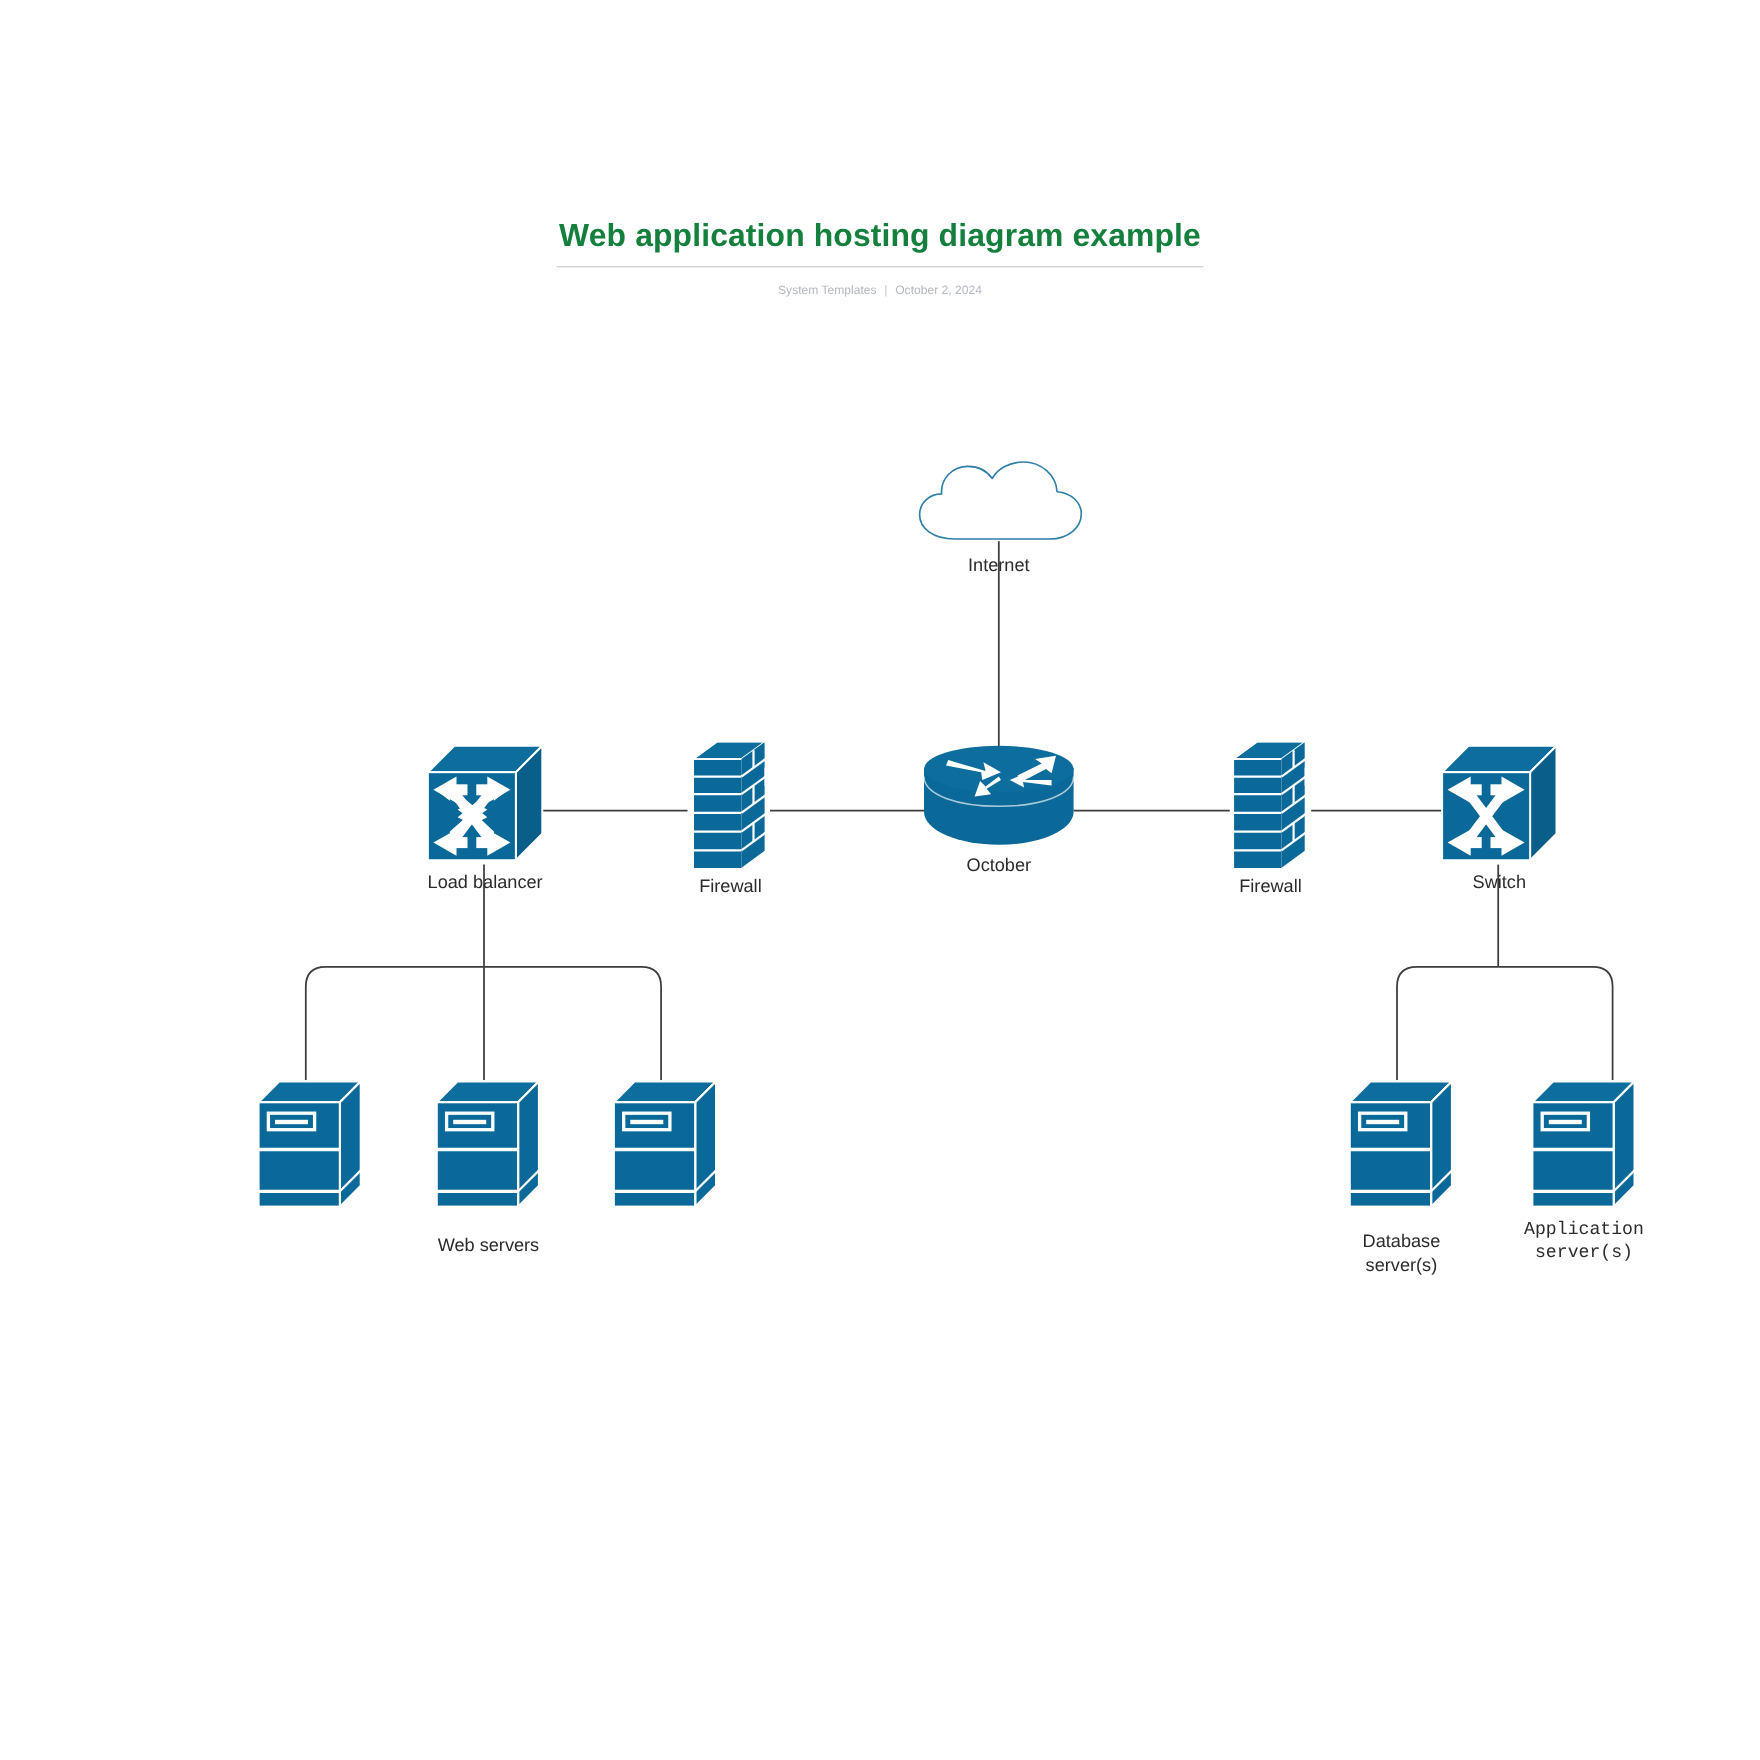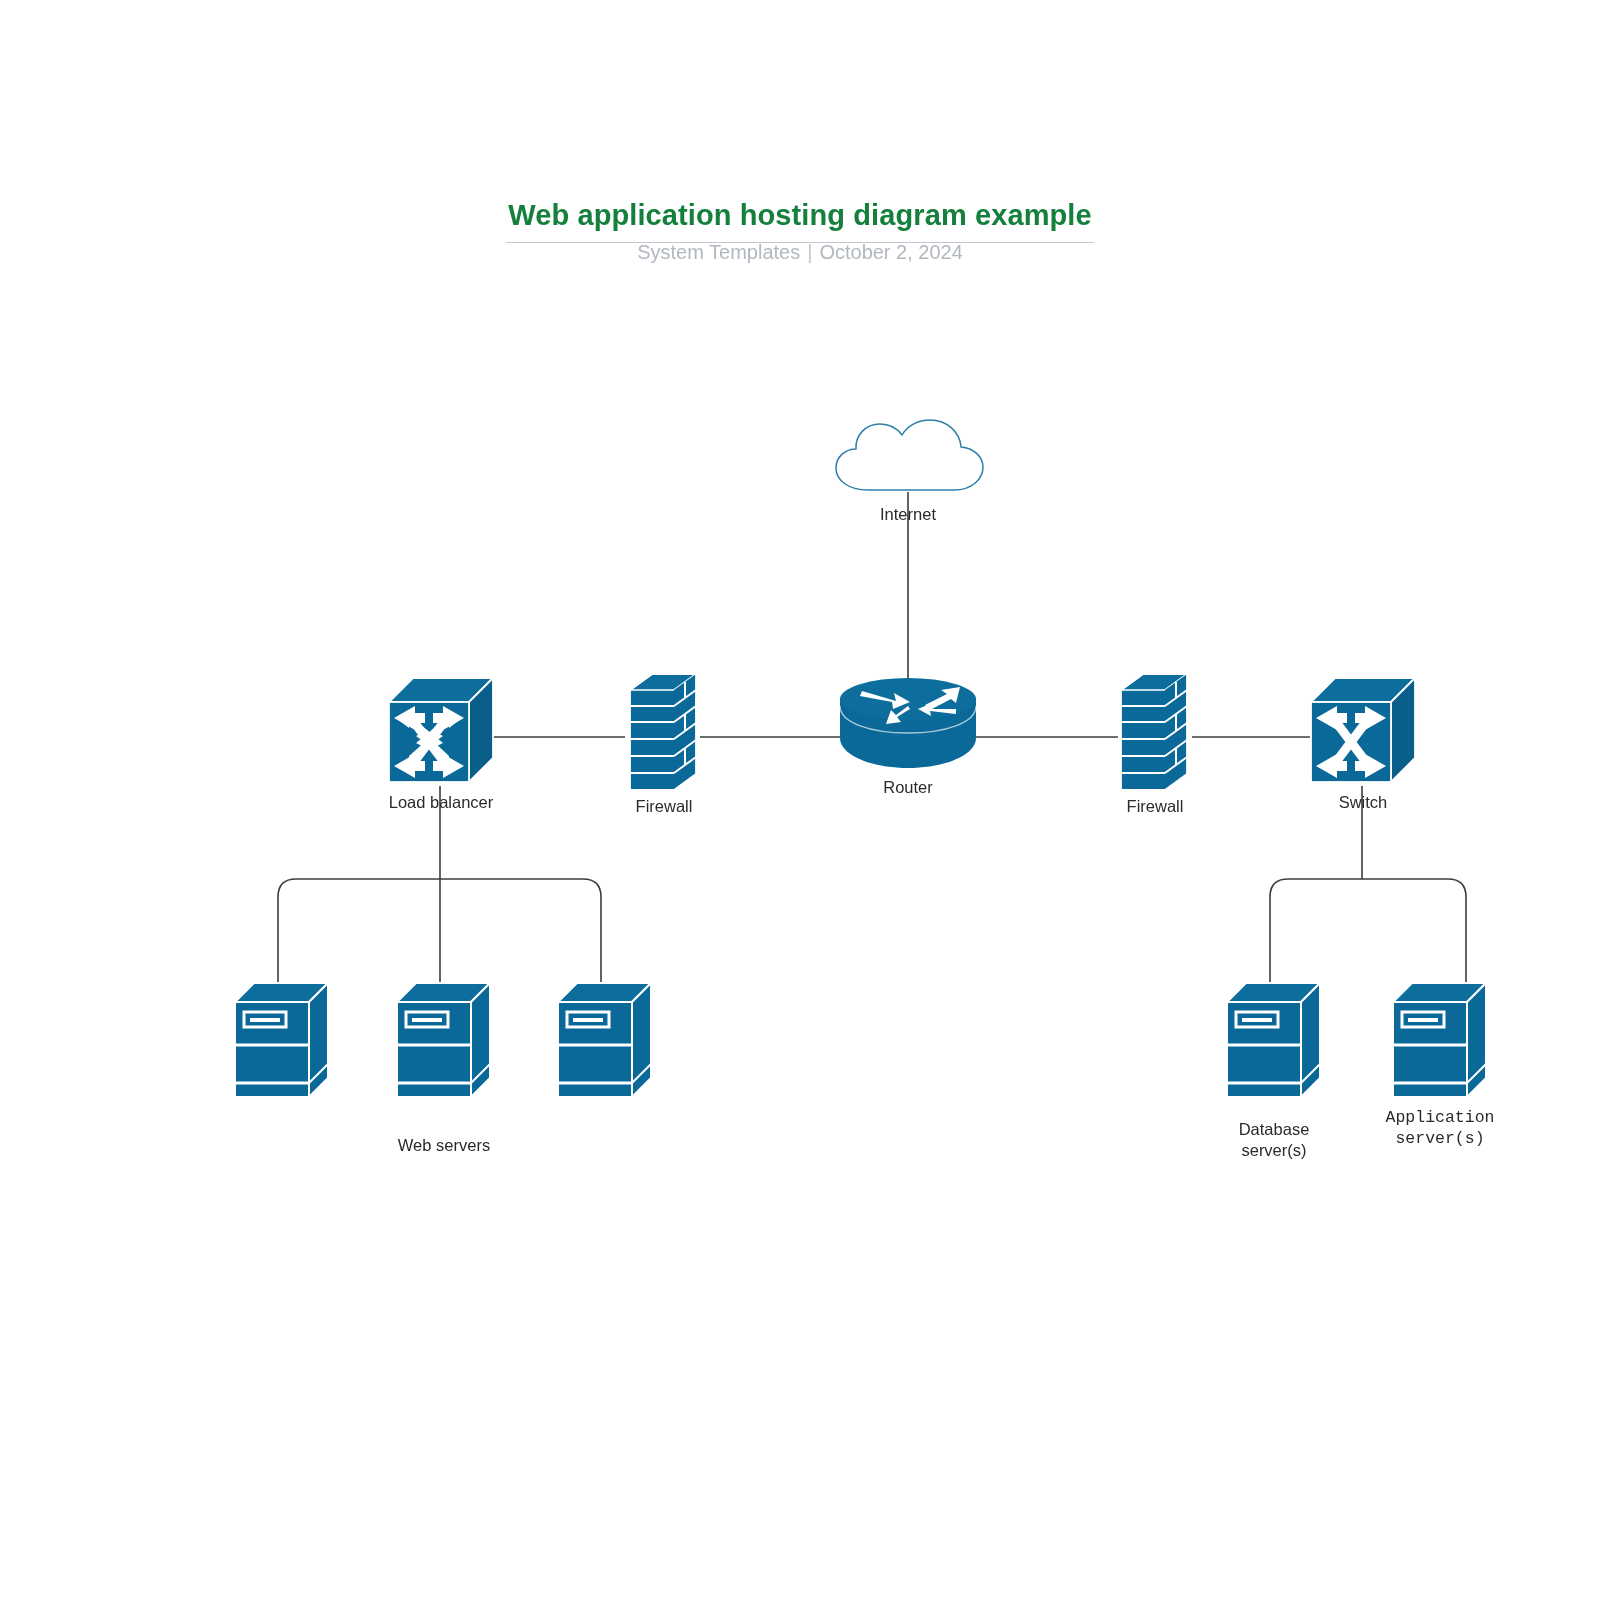--- a/index.html
+++ b/index.html
@@ -32,21 +32,22 @@
     margin: 0;
     padding: 0 0 8px 0;
   }
   #title-rule {
     width: 588px;
     height: 1px;
     background: #c3c7ce;
     margin: 0 auto 0 auto;
   }
   #subtitle {
-    font-size: 20px;
+    margin-top: 12px;
+    font-size: 11px;
     color: #b2b7c0;
     line-height: 18px;
   }
   #subtitle .sep {
     padding: 0 7px;
     color: #c3c7ce;
   }
 
   
   #canvas {
@@ -149,21 +150,21 @@
           <path d="M24,15 L58,25 L56,17 L72,26 L55,33 L54,26 L22,20 Z"></path>
 
           <path d="M87,29 L109,18 L103,14 L122,11 L118,27 L113,23 L92,34 Z"></path>
 
           <path d="M70,30 L58,39 L53,34 L48,48 L63,46 L59,41 L72,33 Z"></path>
 
           <path d="M118,33 L92,33 L94,27 L80,33 L93,40 L92,35 L118,38 Z"></path>
         </g>
       </svg>
     </div>
-    <div class="cap" style="top:101px;">Router</div>
+    <div class="cap" style="top:101px;">October</div>
   </div>
 
   <div class="node" style="left:628px; top:672px;">
     <div class="art" style="width:72px;height:120px;">
       <svg width="72" height="120" viewBox="0 0 72 120">
 
         <g>
           <rect x="2" y="18" width="44" height="100" fill="#0a6998"></rect>
           <g stroke="#ffffff" stroke-width="2">
             <line x1="2" y1="34" x2="46" y2="34"></line>
@@ -317,21 +318,21 @@
         <path d="M3,24 L22,5 L96,5 L77,24 Z" fill="#0d6e9d" stroke="#ffffff" stroke-width="2" stroke-linejoin="round"></path>
         <path d="M77,24 L96,5 L96,100 L77,119 Z" fill="#0a6998" stroke="#ffffff" stroke-width="2" stroke-linejoin="round"></path>
         <rect x="3" y="24" width="74" height="95" fill="#0a6998" stroke="#ffffff" stroke-width="2"></rect>
         <rect x="12" y="34" width="42" height="15" fill="none" stroke="#ffffff" stroke-width="3"></rect>
         <rect x="18" y="40" width="30" height="4" fill="#ffffff"></rect>
         <line x1="3" y1="67" x2="77" y2="67" stroke="#ffffff" stroke-width="3"></line>
         <line x1="3" y1="105" x2="77" y2="105" stroke="#ffffff" stroke-width="3"></line>
         <line x1="77" y1="105" x2="96" y2="86" stroke="#ffffff" stroke-width="2"></line>
       </svg>
     </div>
-    <div class="cap" style="top:157px;">Web servers</div>
+    <div class="cap" style="top:144px;">Web servers</div>
   </div>
 
   <div class="node" style="left:555px; top:978px;">
     <div class="art" style="width:100px;height:125px;">
       <svg width="100" height="125" viewBox="0 0 100 125">
         <path d="M3,24 L22,5 L96,5 L77,24 Z" fill="#0d6e9d" stroke="#ffffff" stroke-width="2" stroke-linejoin="round"></path>
         <path d="M77,24 L96,5 L96,100 L77,119 Z" fill="#0a6998" stroke="#ffffff" stroke-width="2" stroke-linejoin="round"></path>
         <rect x="3" y="24" width="74" height="95" fill="#0a6998" stroke="#ffffff" stroke-width="2"></rect>
         <rect x="12" y="34" width="42" height="15" fill="none" stroke="#ffffff" stroke-width="3"></rect>
         <rect x="18" y="40" width="30" height="4" fill="#ffffff"></rect>

